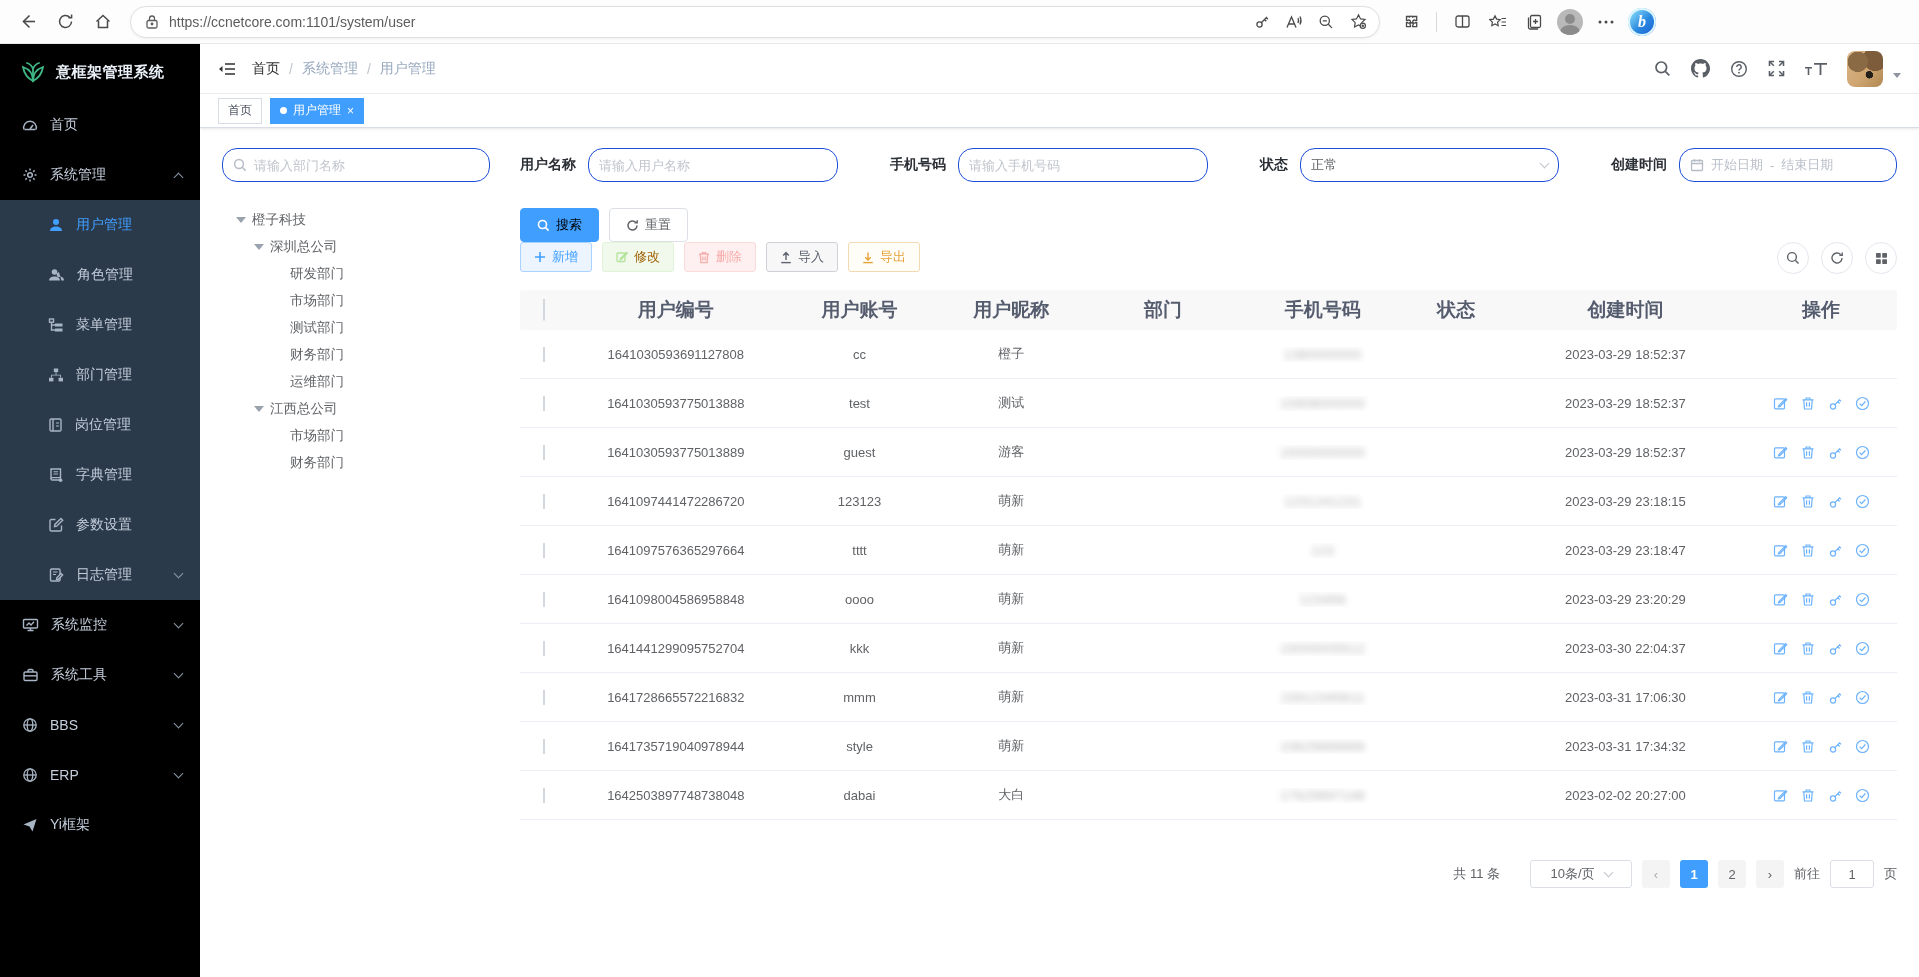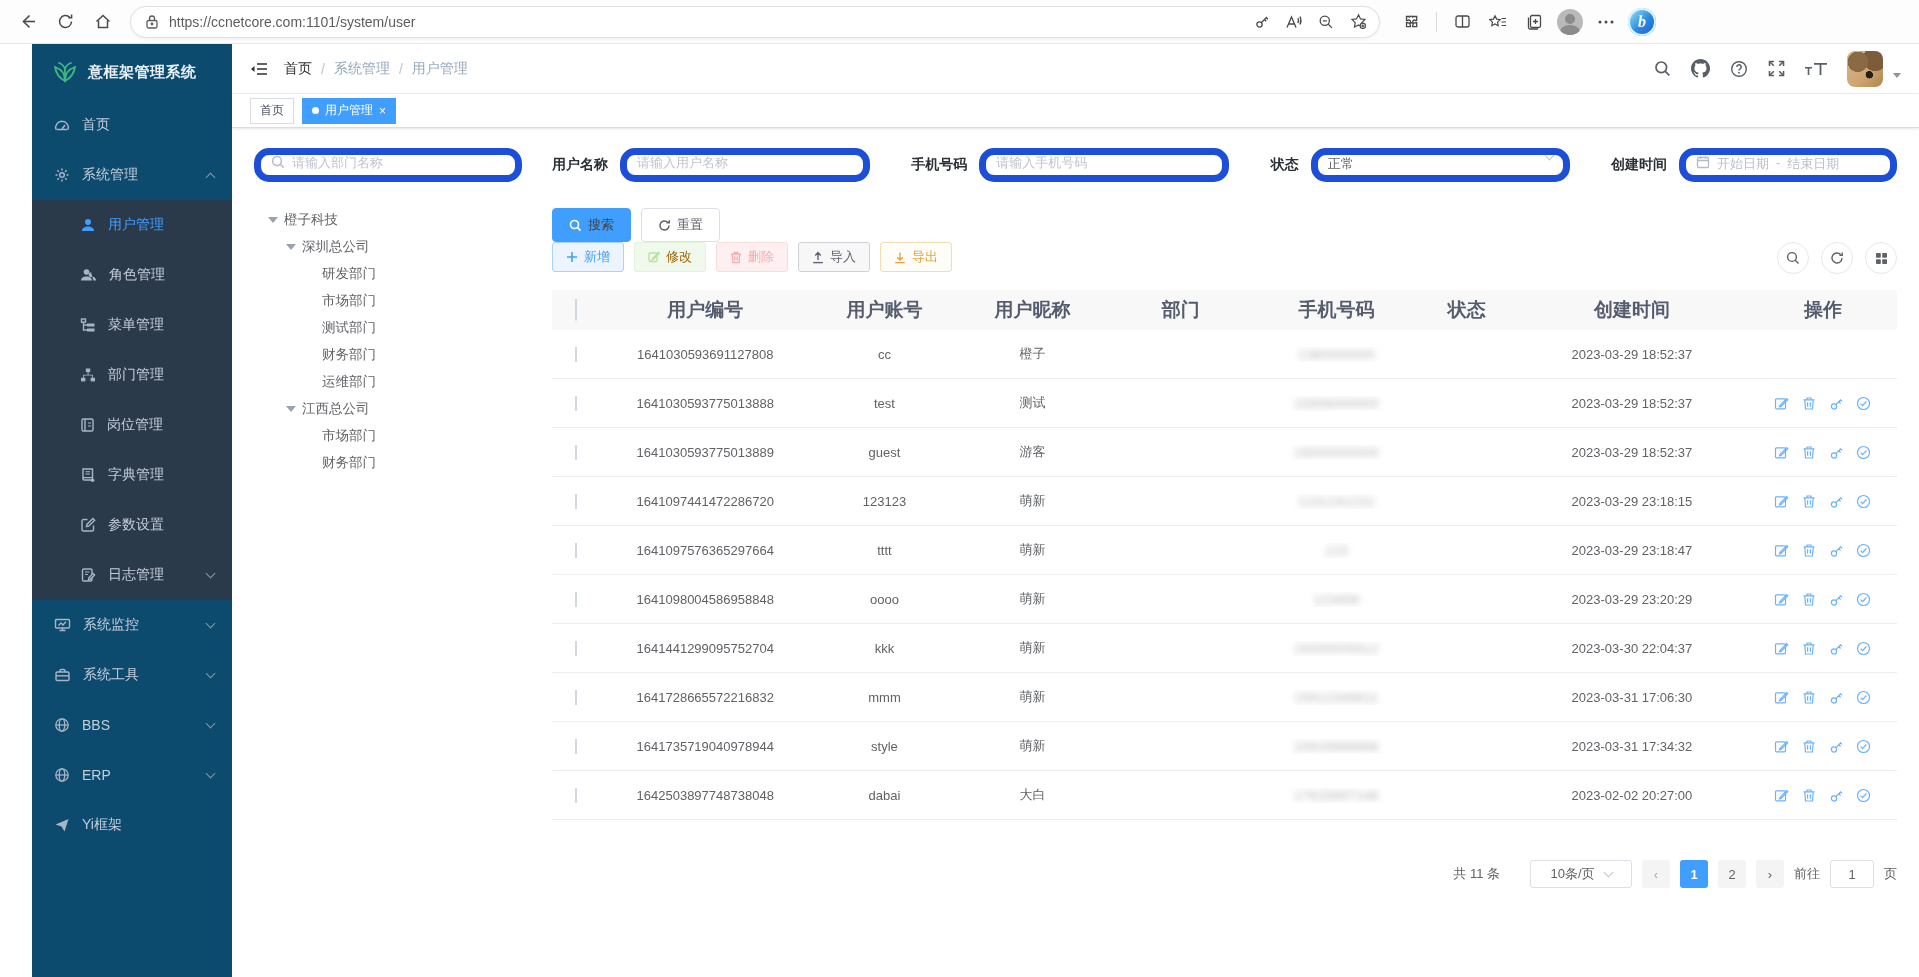--- a/index.html
+++ b/index.html
@@ -21,21 +21,21 @@
   .v-div { width:1px; height:20px; background:#d9d9d9; margin:0 6px; }
   .edge-avatar { width:26px; height:26px; border-radius:50%; background:#b9b9b9; position:relative; overflow:hidden; }
   .edge-avatar::before { content:""; position:absolute; left:8px; top:5px; width:10px; height:10px; border-radius:50%; background:#8b8b8b; }
   .edge-avatar::after { content:""; position:absolute; left:3px; top:16px; width:20px; height:14px; border-radius:50%; background:#8b8b8b; }
   .bing-badge { width:28px; height:28px; border-radius:50%; background:linear-gradient(135deg,#9ef0ff 0%,#2a88e0 55%,#1b5fd0 100%);
     display:flex; align-items:center; justify-content:center; color:#fff; font-weight:bold; font-size:16px;
     font-family:"Liberation Serif",serif; font-style:italic; box-shadow:inset 0 0 0 2px #dff6ff; }
 
   
   .app { display:flex; height:933px; }
-  .sidebar { width:200px; background:#0c4a6e; color:#c4cedb; flex:0 0 200px;margin-left:32px; }
+  .sidebar { width:200px; background:#000000; color:#c4cedb; flex:0 0 200px; }
   .logo-row { height:56px; display:flex; align-items:center; padding-left:20px; gap:10px; }
   .logo-title { color:#eaf1f8; font-size:15px; font-weight:bold; letter-spacing:.5px; }
   .menu-item { height:50px; display:flex; align-items:center; padding-left:22px; gap:12px;
     font-size:14px; cursor:pointer; position:relative; }
   .menu-item .mi-icon { color:#a8b5c4; }
   .submenu { background:#2b3a4b; }
   .submenu .menu-item { padding-left:48px; }
   .menu-item.active { color:#409eff; }
   .menu-item.active .mi-icon { color:#409eff; }
   .chev { width:7px; height:7px; border-right:1.6px solid #8b98a8; border-bottom:1.6px solid #8b98a8;
@@ -67,22 +67,22 @@
     border-bottom:1px solid #d8dce5; box-shadow:0 1px 3px rgba(0,0,0,.10); position:relative; z-index:2; }
   .tag { height:26px; display:flex; align-items:center; padding:0 9px; font-size:12px;
     border:1px solid #d8dce5; background:#fff; color:#495060; cursor:pointer; gap:6px; }
   .tag.active { background:#409eff; border-color:#409eff; color:#fff; }
   .tag-dot { width:7px; height:7px; border-radius:50%; background:#fff; }
   .tag-close { font-size:12px; }
 
   
   .content { flex:1; display:flex; padding:20px 22px 0 22px; gap:30px; min-height:0; }
   .left-panel { width:268px; flex:0 0 268px; }
-  .input-box { height:34px; border:7px solid #1d4ed8; border-radius:15px; background:#fff;
-    display:flex; align-items:flex-start; padding:0 10px; gap:7px; }
+  .input-box { height:34px; border:1px solid #1d4ed8; border-radius:15px; background:#fff;
+    display:flex; align-items:center; padding:0 10px; gap:7px; }
   .input-box input { border:none; outline:none; flex:1; font-size:13px; color:#606266; min-width:0;
     font-family:inherit; background:transparent; }
   .input-box input::placeholder { color:#c0c4cc; }
   .tree { margin-top:24px; font-size:13.5px; color:#606266; }
   .tree-node { height:27px; display:flex; align-items:center; gap:6px; cursor:pointer; }
   .tn-l0 { padding-left:14px; } .tn-l1 { padding-left:32px; } .tn-l2 { padding-left:68px; }
   .tree-caret { width:0; height:0; border-left:5px solid transparent; border-right:5px solid transparent;
     border-top:6px solid #9aa2ae; }
 
   .right-panel { flex:1; display:flex; flex-direction:column; min-width:0; }
@@ -94,21 +94,21 @@
   .sel-chev { width:7px; height:7px; border-right:1.4px solid #c0c4cc; border-bottom:1.4px solid #c0c4cc;
     transform:rotate(45deg); margin-top:-3px; }
   .date-box { width:218px; }
   .date-ph { font-size:13px; color:#b9bfc9; }
   .w250 { width:250px; }
 
   .btns-row { margin-top:26px; display:flex; gap:10px; }
   .btn { height:34px; border-radius:4px; font-size:13px; display:inline-flex; align-items:center;
     gap:6px; padding:0 16px; cursor:pointer; border:1px solid #dcdfe6; background:#fff; color:#606266;
     font-family:inherit; }
-  .btn-primary { background:#409eff; border-color:#409eff; color:#404040; }
+  .btn-primary { background:#409eff; border-color:#409eff; color:#000000; }
 
   .toolbar-row { display:flex; align-items:flex-start; gap:10px; }
   .btn-sm { height:30px; padding:0 13px; font-size:13px; border-radius:3px; }
   .btn-add { background:#ecf5ff; border-color:#a8d2ff; color:#409eff; }
   .btn-edit { background:#f0f9eb; border-color:#e1f3d8; color:#a16207; }
   .btn-del { background:#fef0f0; border-color:#fbdada; color:#f6abab; }
   .btn-imp { background:#f7f7f8; border-color:#cfd1d6; color:#5f6470; }
   .btn-exp { background:#fffdf7; border-color:#f5dab1; color:#e6a23c; }
   .tb-right { margin-left:auto; display:flex; gap:12px; }
   .circle-btn { width:32px; height:32px; border-radius:50%; border:1px solid #e4e7ed; background:#fff;

